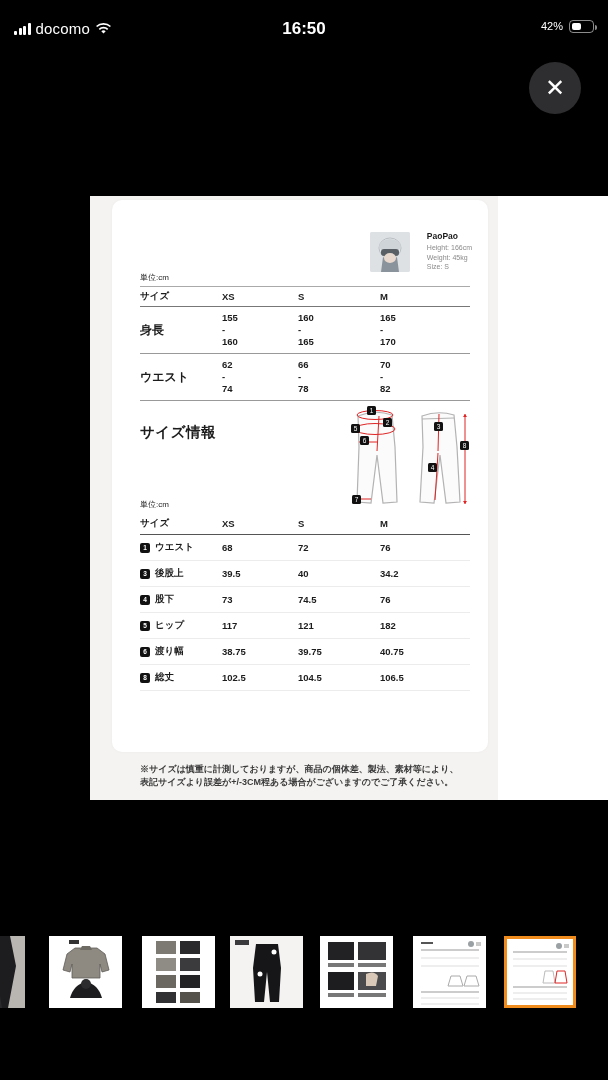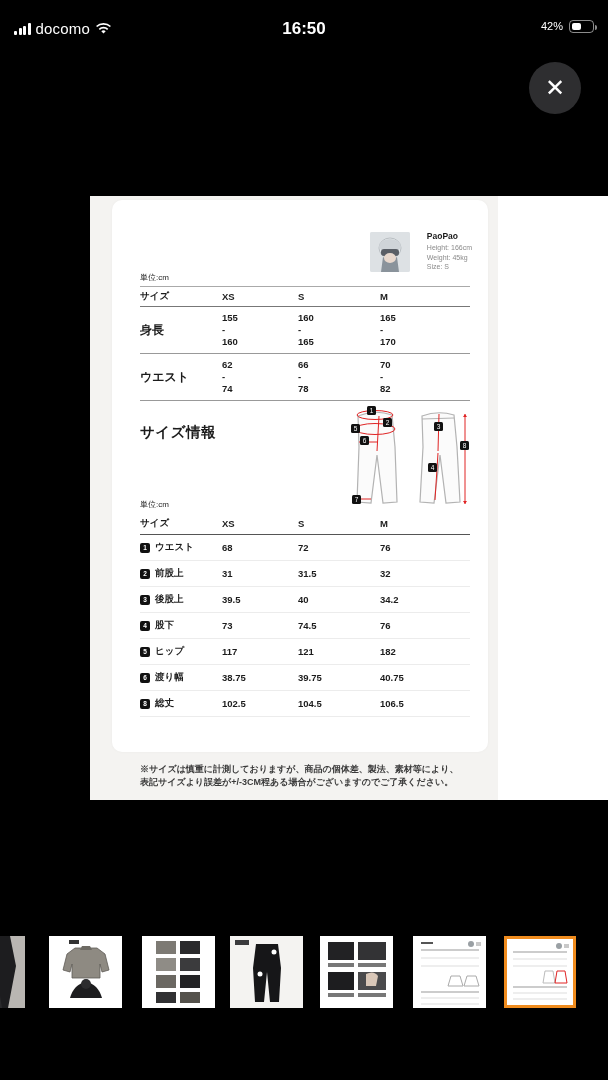--- a/index.html
+++ b/index.html
@@ -212,29 +212,20 @@
           <div class="lblwrap">
               <span class="badge">1</span>
               <span>ウエスト</span>
             </div>
           <div>68</div>
           <div>72</div>
           <div>76</div>
         </div>
         <div class="t-row t-data">
           <div class="lblwrap">
-              <span class="badge">2</span>
-              <span>前股上</span>
-            </div>
-          <div>31</div>
-          <div>31.5</div>
-          <div>32</div>
-        </div>
-        <div class="t-row t-data">
-          <div class="lblwrap">
               <span class="badge">3</span>
               <span>後股上</span>
             </div>
           <div>39.5</div>
           <div>40</div>
           <div>34.2</div>
         </div>
         <div class="t-row t-data">
           <div class="lblwrap">
               <span class="badge">4</span>

